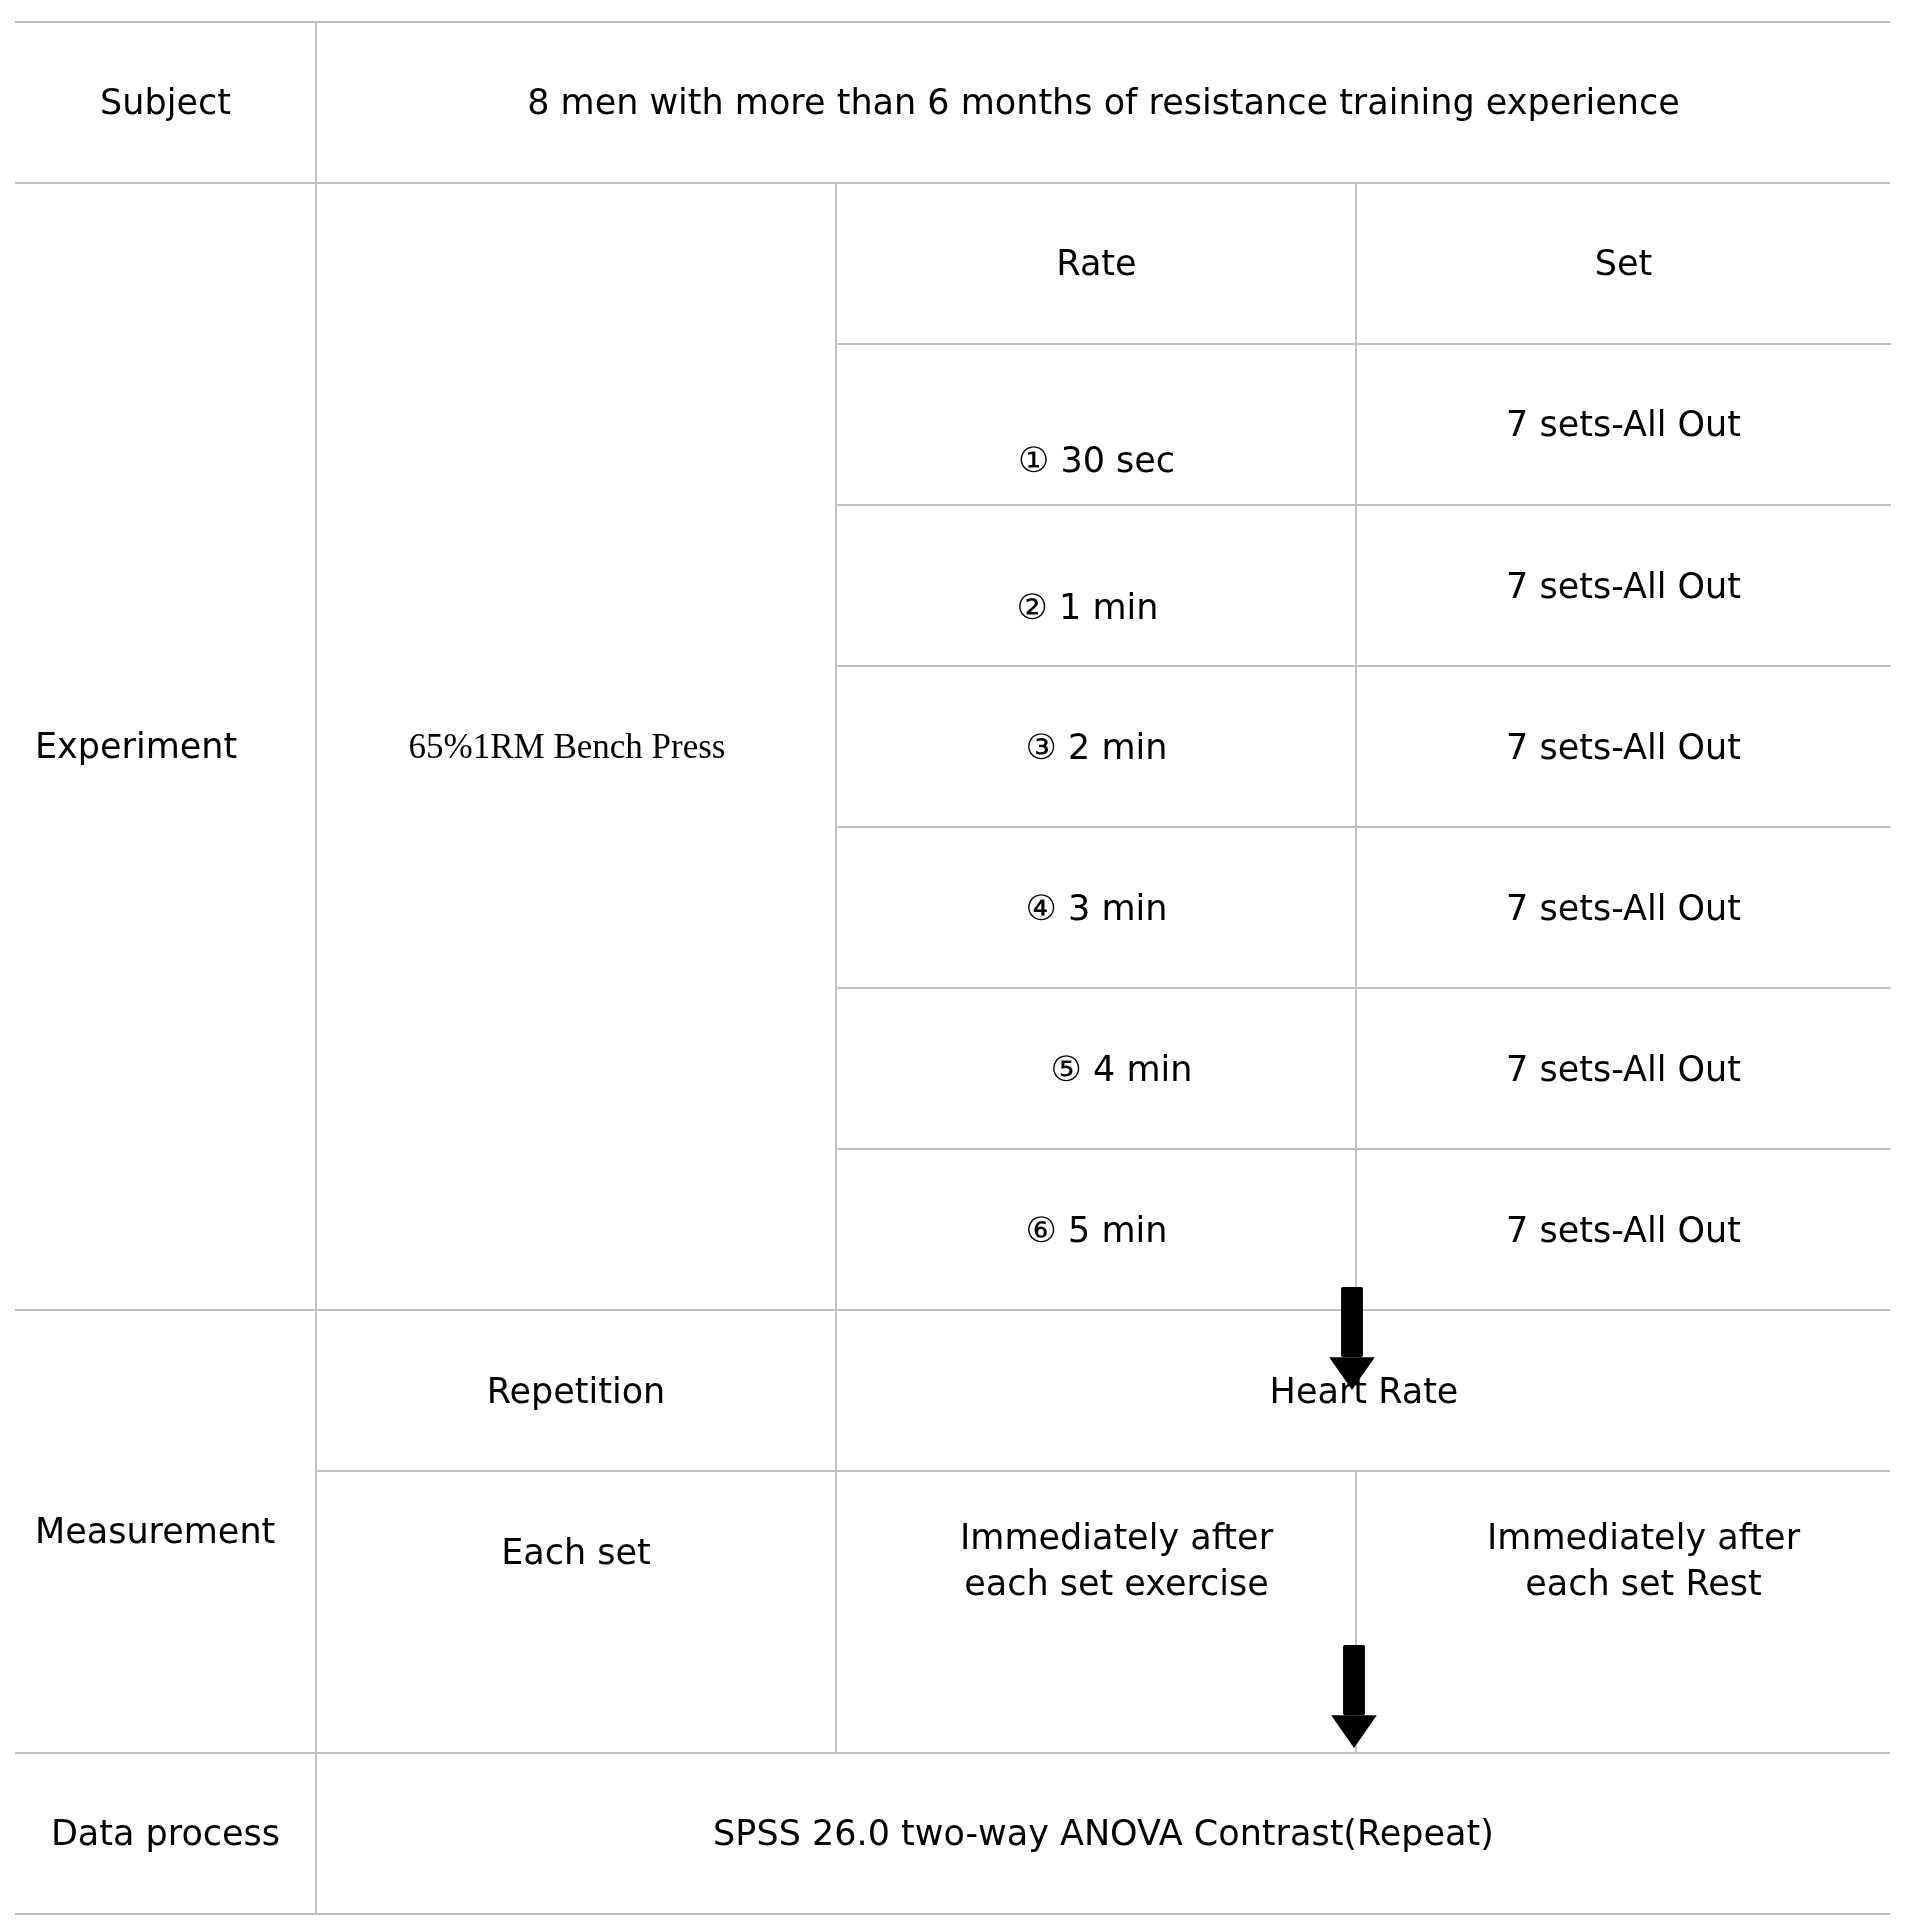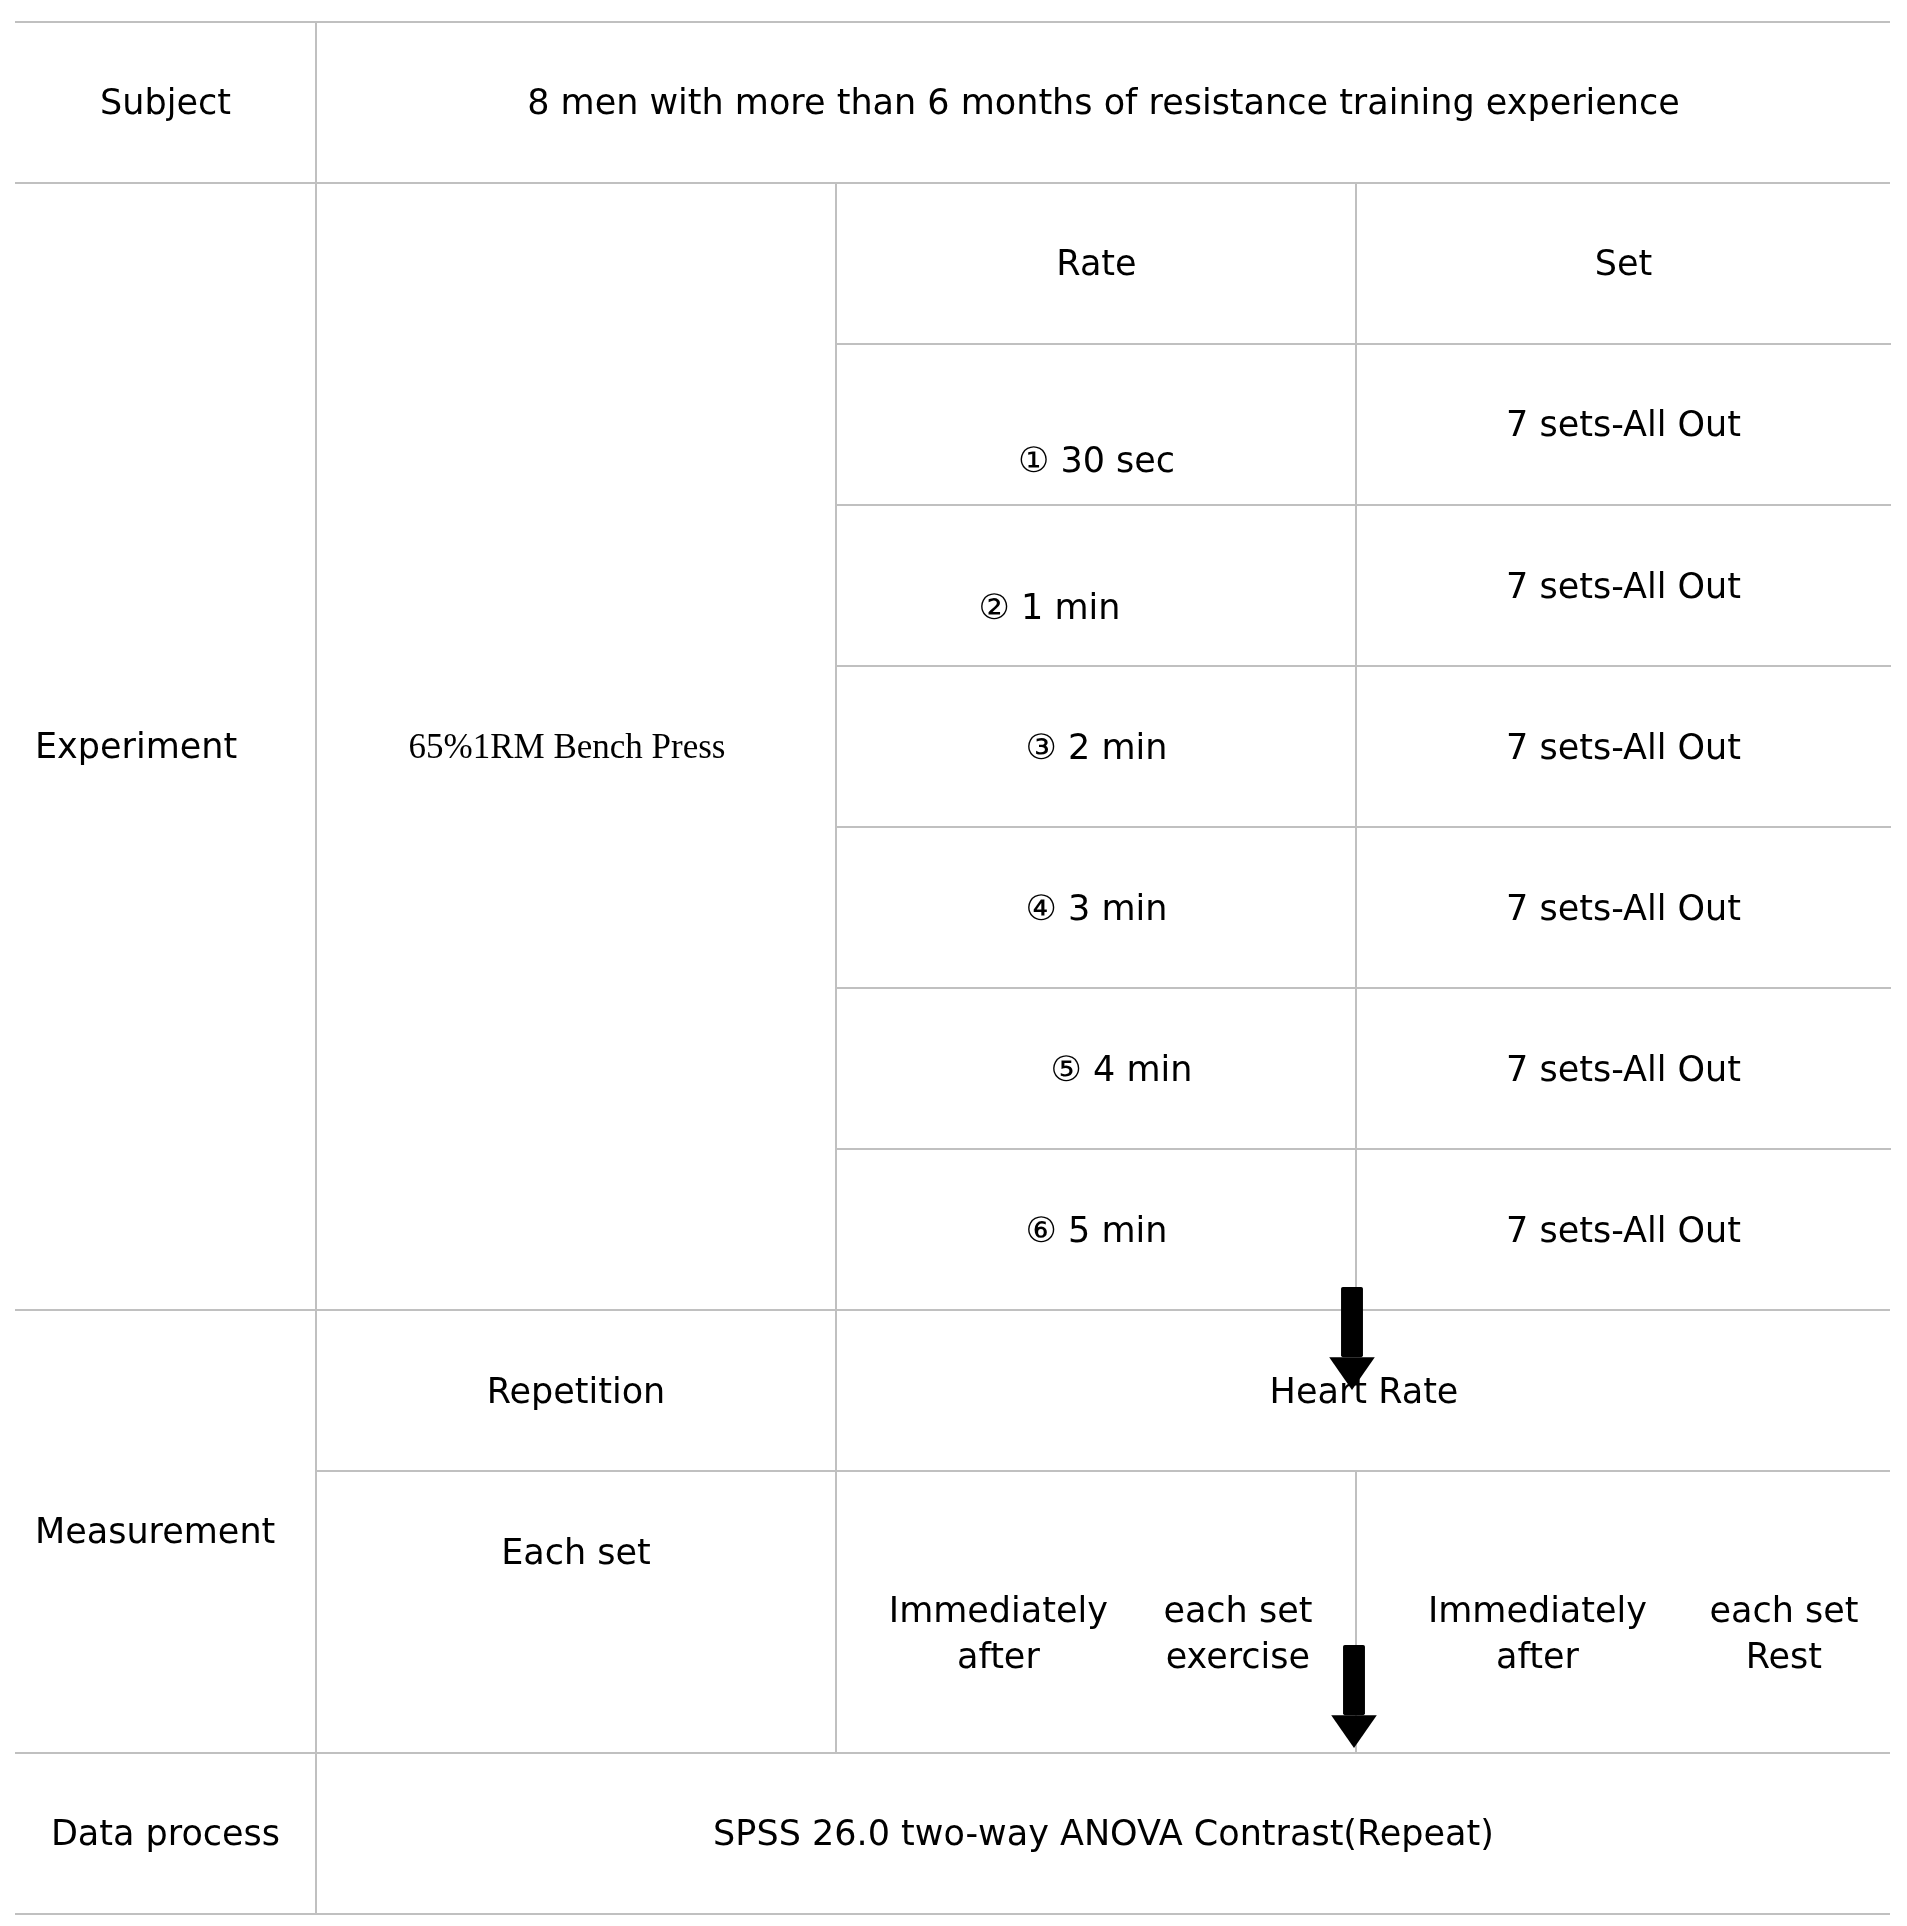--- a/index.html
+++ b/index.html
@@ -1,21 +1,21 @@
 <!DOCTYPE html>
 <html style="font-size:7px"><head>
 <meta charset="utf-8">
 <style>
   html,body{margin:0;padding:0;background:#ffffff;}
   body{width:1907px;height:1926px;position:relative;overflow:hidden;font-family:"DejaVu Sans","Liberation Sans",sans-serif;color:#000;}
   .hl{position:absolute;height:2.2px;background:#c0c0c0;}
   .vl{position:absolute;width:1.8px;background:#c0c0c0;}
   .cell{position:absolute;display:flex;align-items:center;justify-content:center;font-size:35px;text-align:center;line-height:1.3;}
   .cell.left{justify-content:flex-start;padding-left:20px;box-sizing:border-box;}
-  .two-line{flex-direction:row;padding-left:40px;}
+  .two-line{flex-direction:column;padding-left:40px;}
   .two-line span{display:block;}
   .two-line span + span{}
   .arrow{position:absolute;}
 </style>
 </head>
 <body>
 
 <div class="hl" style="left:15px;width:1875px;top:21px;"></div>
 <div class="hl" style="left:15px;width:1875px;top:182px;"></div>
 <div class="hl" style="left:836px;width:1055px;top:343px;"></div>
@@ -39,21 +39,21 @@
 
 <div class="cell left" style="left:15px;top:184px;width:301px;height:1126px;">Experiment</div>
 <div class="cell" style="left:317px;top:184px;width:500px;height:1126px;font-family:Liberation Serif, serif;">65%1RM Bench Press</div>
 
 <div class="cell" style="left:837px;top:184px;width:519px;height:159px;">Rate</div>
 <div class="cell" style="left:1357px;top:184px;width:533px;height:159px;">Set</div>
 
 <div class="cell" style="left:837px;top:345px;width:519px;height:159px;margin-top:36px;">①  30 sec</div>
 <div class="cell" style="left:1357px;top:345px;width:533px;height:159px;">7 sets-All Out</div>
 
-<div class="cell" style="left:790px;top:507px;width:519px;height:201px;">②  1 min</div>
+<div class="cell" style="left:828px;top:507px;width:519px;height:201px;">②  1 min</div>
 <div class="cell" style="left:1357px;top:507px;width:533px;height:159px;">7 sets-All Out</div>
 
 <div class="cell" style="left:837px;top:668px;width:519px;height:159px;">③  2 min</div>
 <div class="cell" style="left:1357px;top:668px;width:533px;height:159px;">7 sets-All Out</div>
 
 <div class="cell" style="left:837px;top:829px;width:519px;height:159px;">④  3 min</div>
 <div class="cell" style="left:1357px;top:829px;width:533px;height:159px;">7 sets-All Out</div>
 
 <div class="cell" style="left:862px;top:990px;width:519px;height:159px;">⑤  4 min</div>
 <div class="cell" style="left:1357px;top:990px;width:533px;height:159px;">7 sets-All Out</div>

